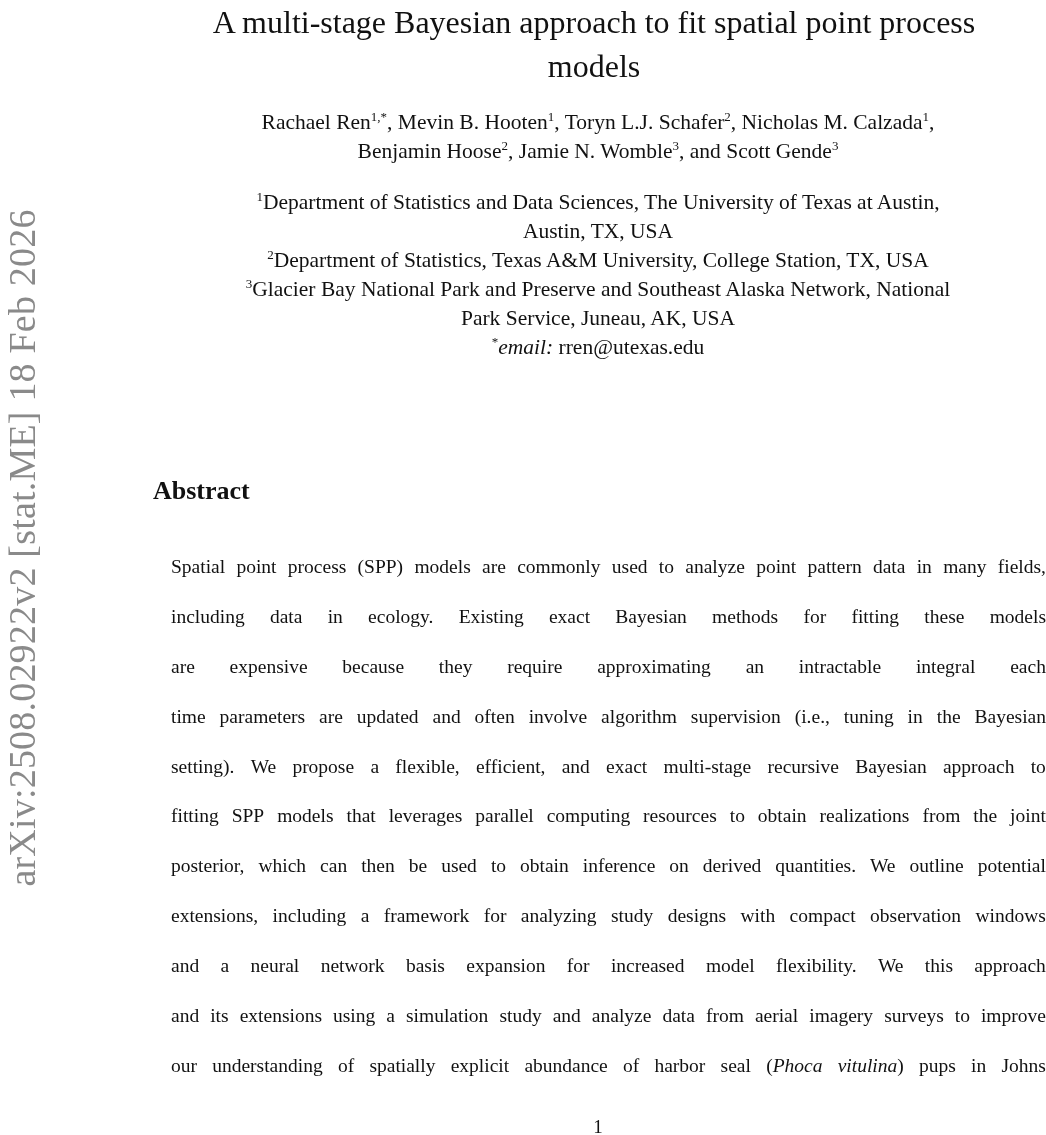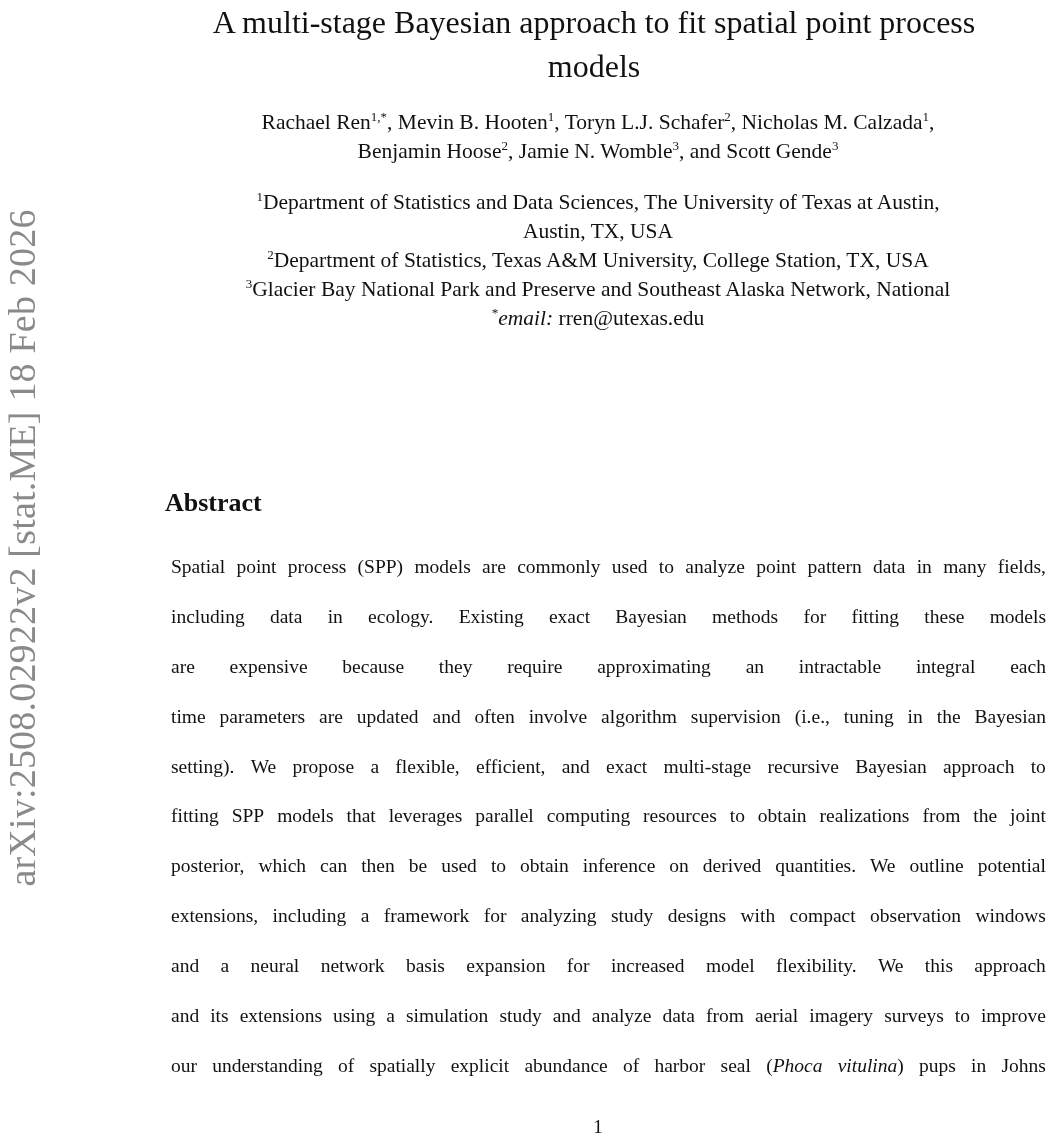--- a/index.html
+++ b/index.html
@@ -24,21 +24,21 @@
     text-align: center; font-size: 21.5px; line-height: 29px;
   }
   .affils {
     position: absolute; left: 150px; top: 188px; width: 896px;
     text-align: center; font-size: 21.5px; line-height: 29px;
   }
   sup { font-size: 13px; line-height: 0; vertical-align: 8px; }
   .email-label { font-style: italic; }
   .abstract-heading {
     position: absolute; left: 153px; top: 476px;
-    font-size: 26px; font-weight: bold; margin: 12px;
+    font-size: 26px; font-weight: bold; margin: 0;
   }
   .abstract-body {
     position: absolute; left: 153px; top: 550px; width: 893px;
   }
   .abstract-line {
     height: 49.9px; line-height: 34px; font-size: 19.5px;
     text-align: justify; text-align-last: justify; white-space: nowrap;
     display: flex; justify-content: space-between; margin-left: 18px;
   }
   .abstract-line .w { display: inline; }
@@ -67,20 +67,21 @@
   <div>
     <span>Benjamin Hoose</span><sup>2</sup><span>, </span><span>Jamie N. Womble</span><sup>3</sup><span>, and </span><span>Scott Gende</span><sup>3</sup>
   </div>
 </div>
 
 <div class="affils">
   <div><sup>1</sup><span>Department of Statistics and Data Sciences, The University of Texas at Austin,</span></div>
   <div>Austin, TX, USA</div>
   <div><sup>2</sup><span>Department of Statistics, Texas A&amp;M University, College Station, TX, USA</span></div>
   <div><sup>3</sup><span>Glacier Bay National Park and Preserve and Southeast Alaska Network, National</span></div>
+  <div>Park Service, Juneau, AK, USA</div>
   <div><sup>*</sup><span class="email-label">email:</span> <span>rren@utexas.edu</span></div>
 </div>
 
 <h2 class="abstract-heading">Abstract</h2>
 
 <div class="abstract-body">
   <div class="abstract-line">
       <span class="w">Spatial</span>
       <span class="w">point</span>
       <span class="w">process</span>

